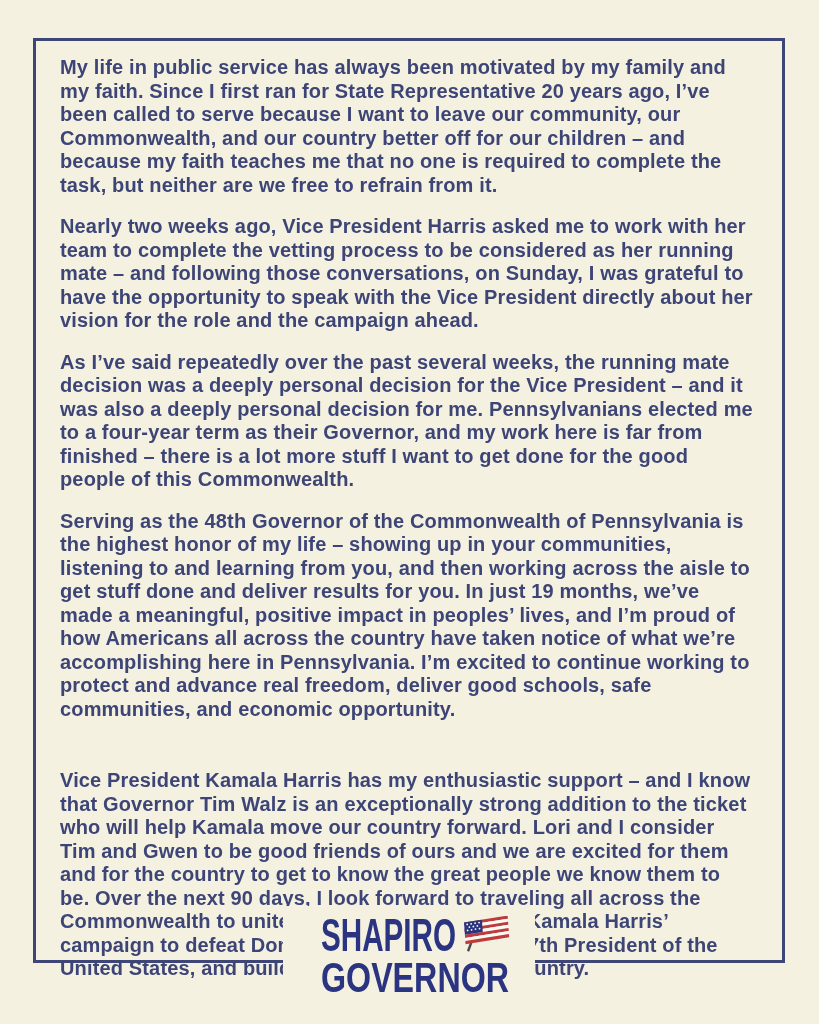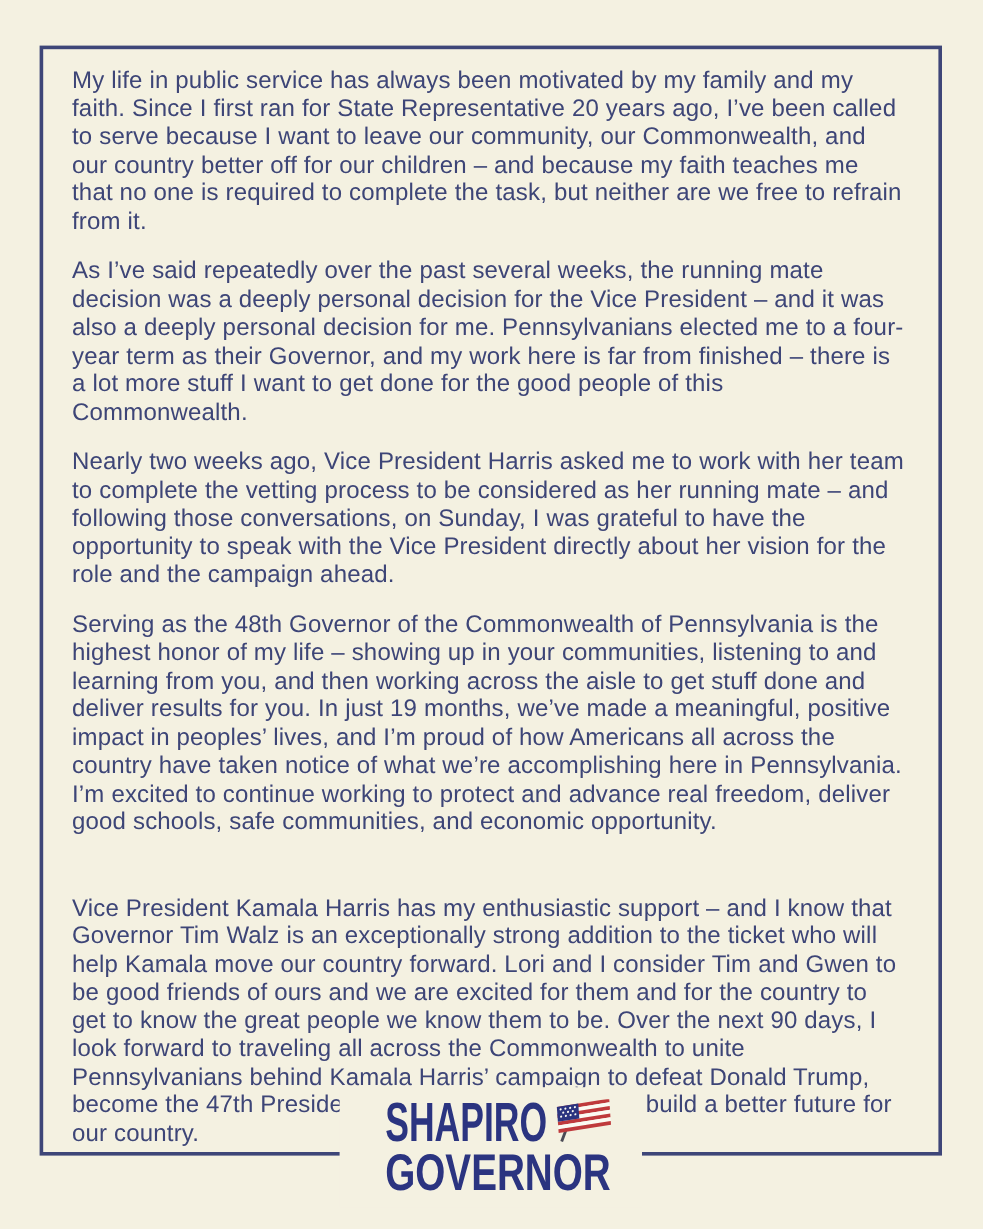--- a/index.html
+++ b/index.html
@@ -30,20 +30,21 @@
     top: 15px;
     width: 694px;
   }
   .content p {
     margin: 0 0 18px 0;
     font-size: 20px;
     line-height: 23.5px;
     letter-spacing: 0.15px;
     color: #3d4577;
     text-align: left;
+    font-weight: bold;
   }
   .content p:last-child {
     margin-bottom: 0;
     margin-top: 48px;
   }
   .logo-wrap {
     position: absolute;
     left: 283px;
     top: 906px;
     width: 252px;
@@ -58,22 +59,22 @@
   .logo-svg {
     display: block;
   }
 </style>
 </head>
 <body>
 
 <div class="frame">
   <div class="content">
     <p>My life in public service has always been motivated by my family and my faith. Since I first ran for State Representative 20 years ago, I’ve been called to serve because I want to leave our community, our Commonwealth, and our country better off for our children – and because my faith teaches me that no one is required to complete the task, but neither are we free to refrain from it.</p>
+    <p>Nearly two weeks ago, Vice President Harris asked me to work with her team to complete the vetting process to be considered as her running mate – and following those conversations, on Sunday, I was grateful to have the opportunity to speak with the Vice President directly about her vision for the role and the campaign ahead.</p>
     <p>As I’ve said repeatedly over the past several weeks, the running mate decision was a deeply personal decision for the Vice President – and it was also a deeply personal decision for me. Pennsylvanians elected me to a four-year term as their Governor, and my work here is far from finished – there is a lot more stuff I want to get done for the good people of this Commonwealth.</p>
-    <p>Nearly two weeks ago, Vice President Harris asked me to work with her team to complete the vetting process to be considered as her running mate – and following those conversations, on Sunday, I was grateful to have the opportunity to speak with the Vice President directly about her vision for the role and the campaign ahead.</p>
     <p>Serving as the 48th Governor of the Commonwealth of Pennsylvania is the highest honor of my life – showing up in your communities, listening to and learning from you, and then working across the aisle to get stuff done and deliver results for you. In just 19 months, we’ve made a meaningful, positive impact in peoples’ lives, and I’m proud of how Americans all across the country have taken notice of what we’re accomplishing here in Pennsylvania. I’m excited to continue working to protect and advance real freedom, deliver good schools, safe communities, and economic opportunity.</p>
     <p>Vice President Kamala Harris has my enthusiastic support – and I know that Governor Tim Walz is an exceptionally strong addition to the ticket who will help Kamala move our country forward. Lori and I consider Tim and Gwen to be good friends of ours and we are excited for them and for the country to get to know the great people we know them to be. Over the next 90 days, I look forward to traveling all across the Commonwealth to unite Pennsylvanians behind Kamala Harris’ campaign to defeat Donald Trump, become the 47th President of the United States, and build a better future for our country.</p>
   </div>
 </div>
 
 <div class="logo-wrap">
   <svg class="logo-svg" width="214" height="80" viewBox="0 0 214 80" xmlns="http://www.w3.org/2000/svg">
     <text x="0" y="35" font-family="Liberation Sans, sans-serif" font-weight="bold" font-size="46" fill="#2b3480" textLength="135" lengthAdjust="spacingAndGlyphs">SHAPIRO</text>
     <g transform="translate(144,2) rotate(-4 6 18)">
       <path d="M7,22 L2,33" stroke="#4a4a55" stroke-width="2.4" fill="none"></path>

